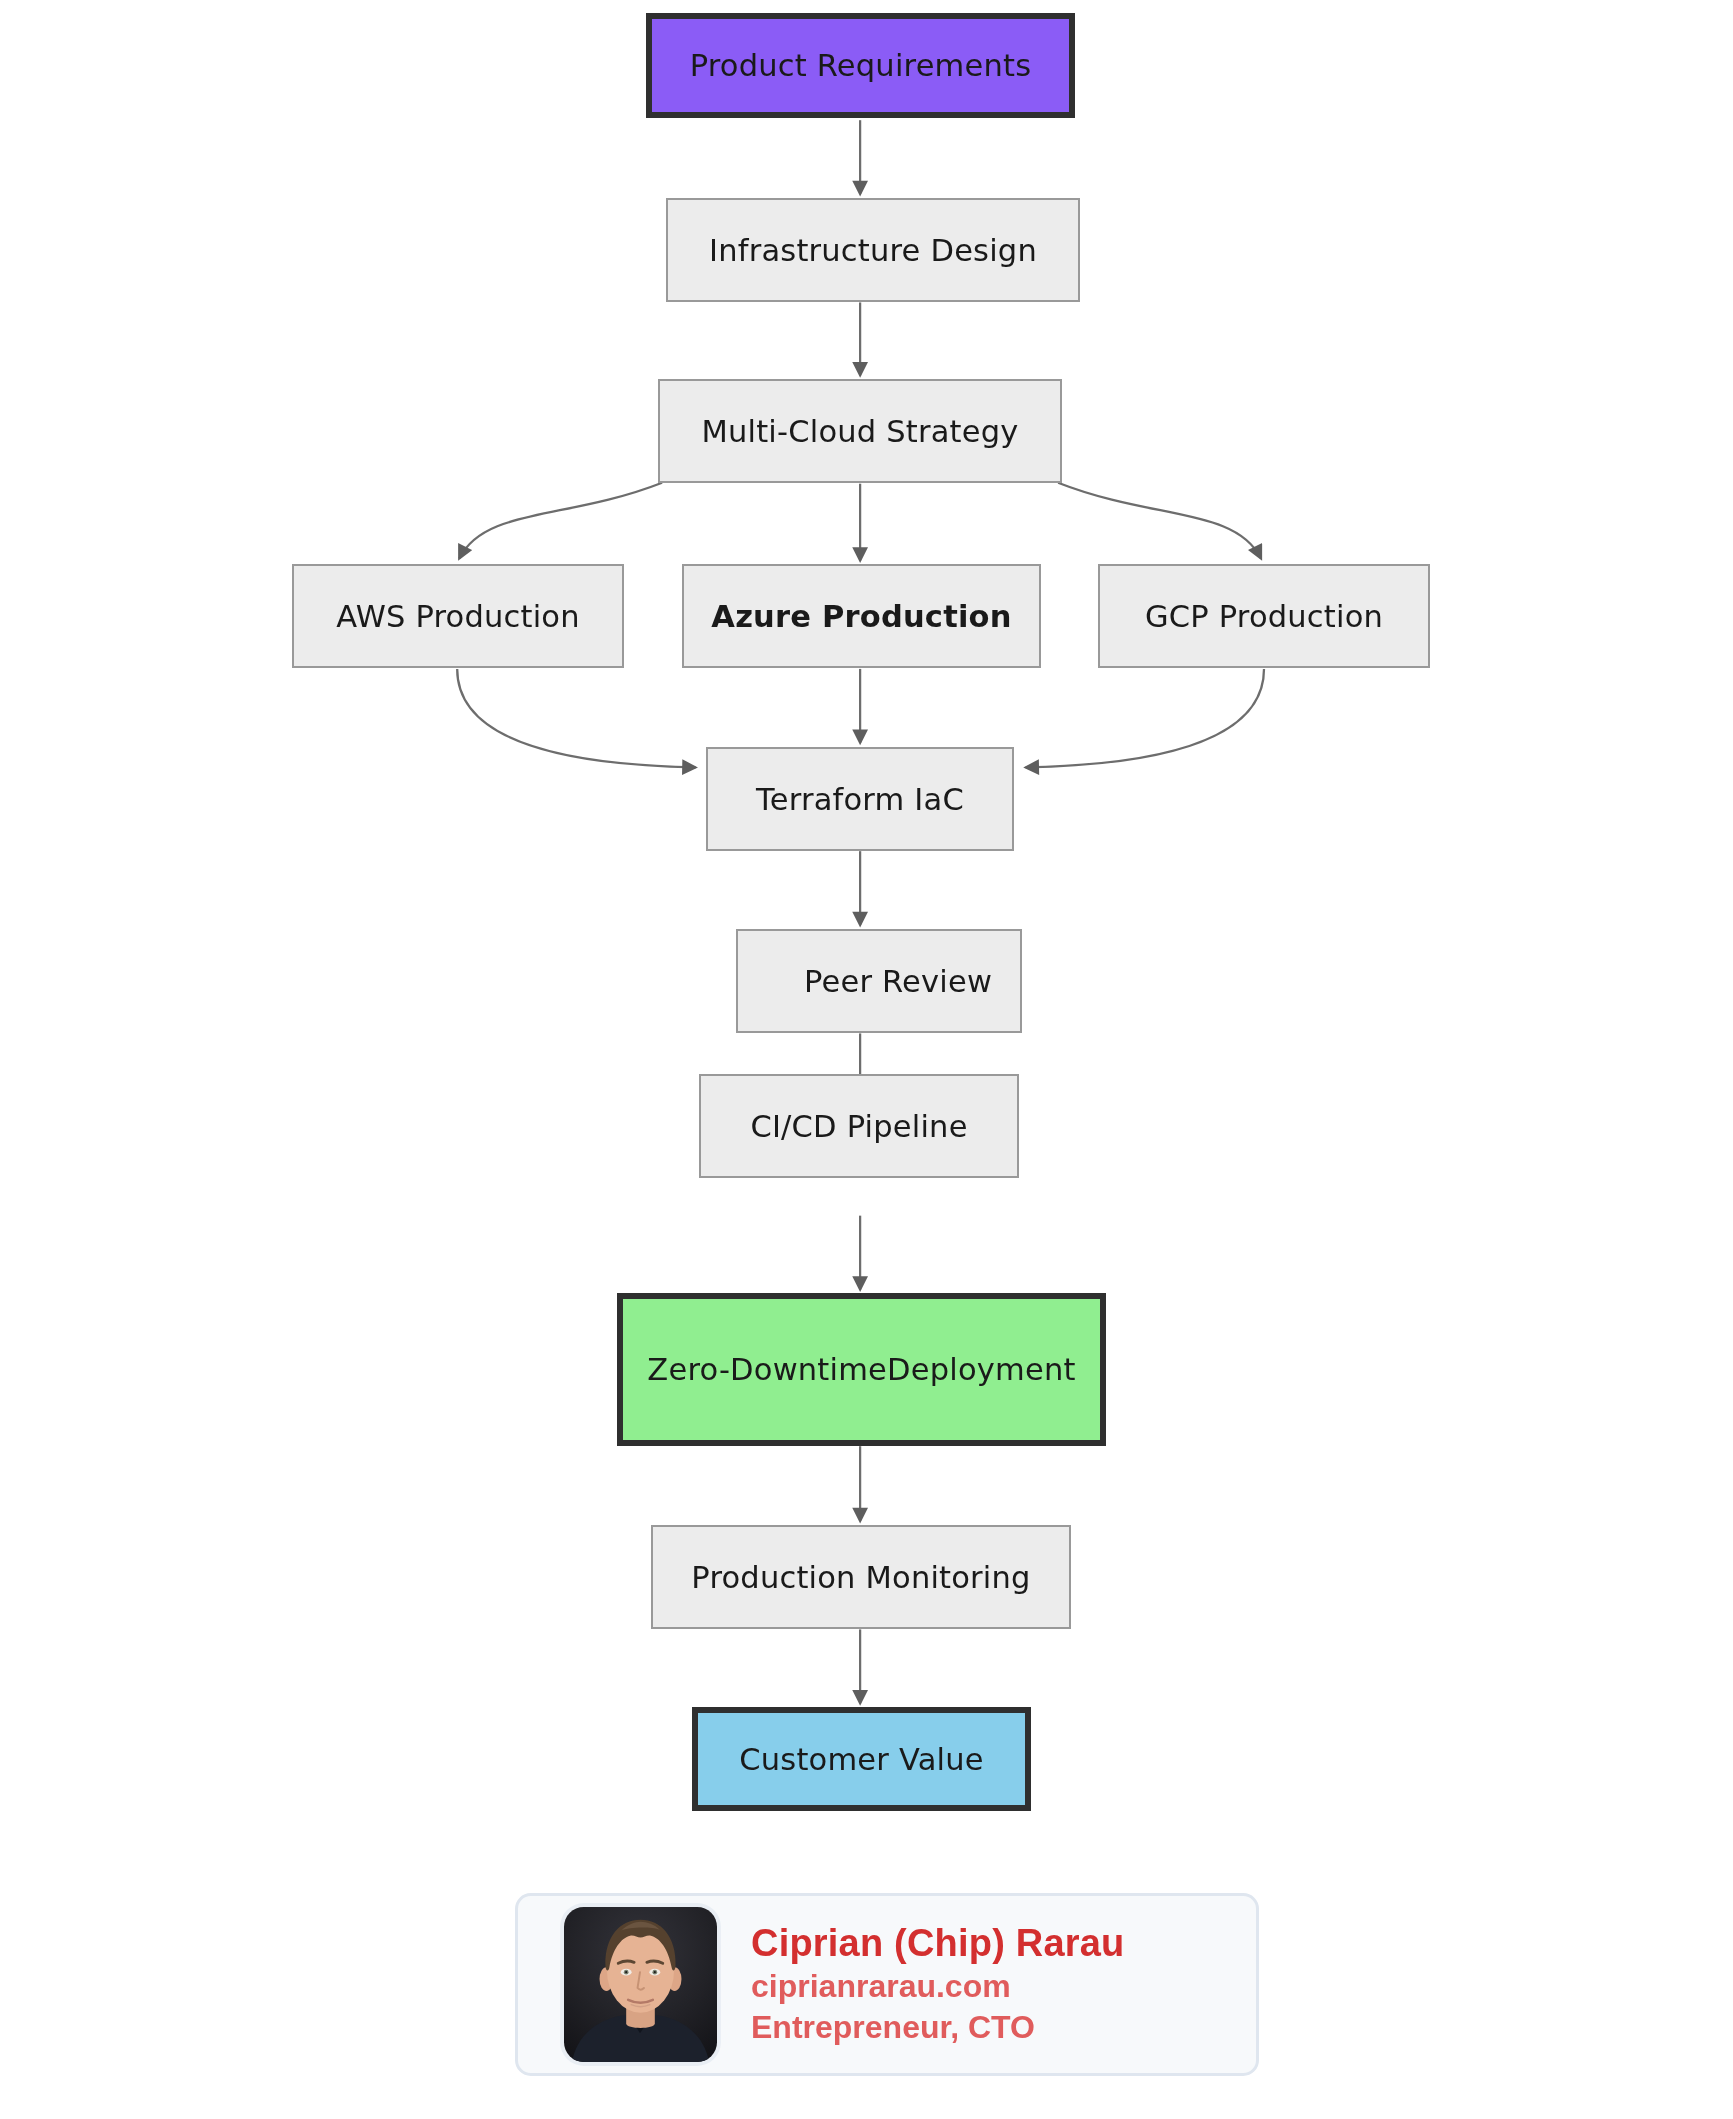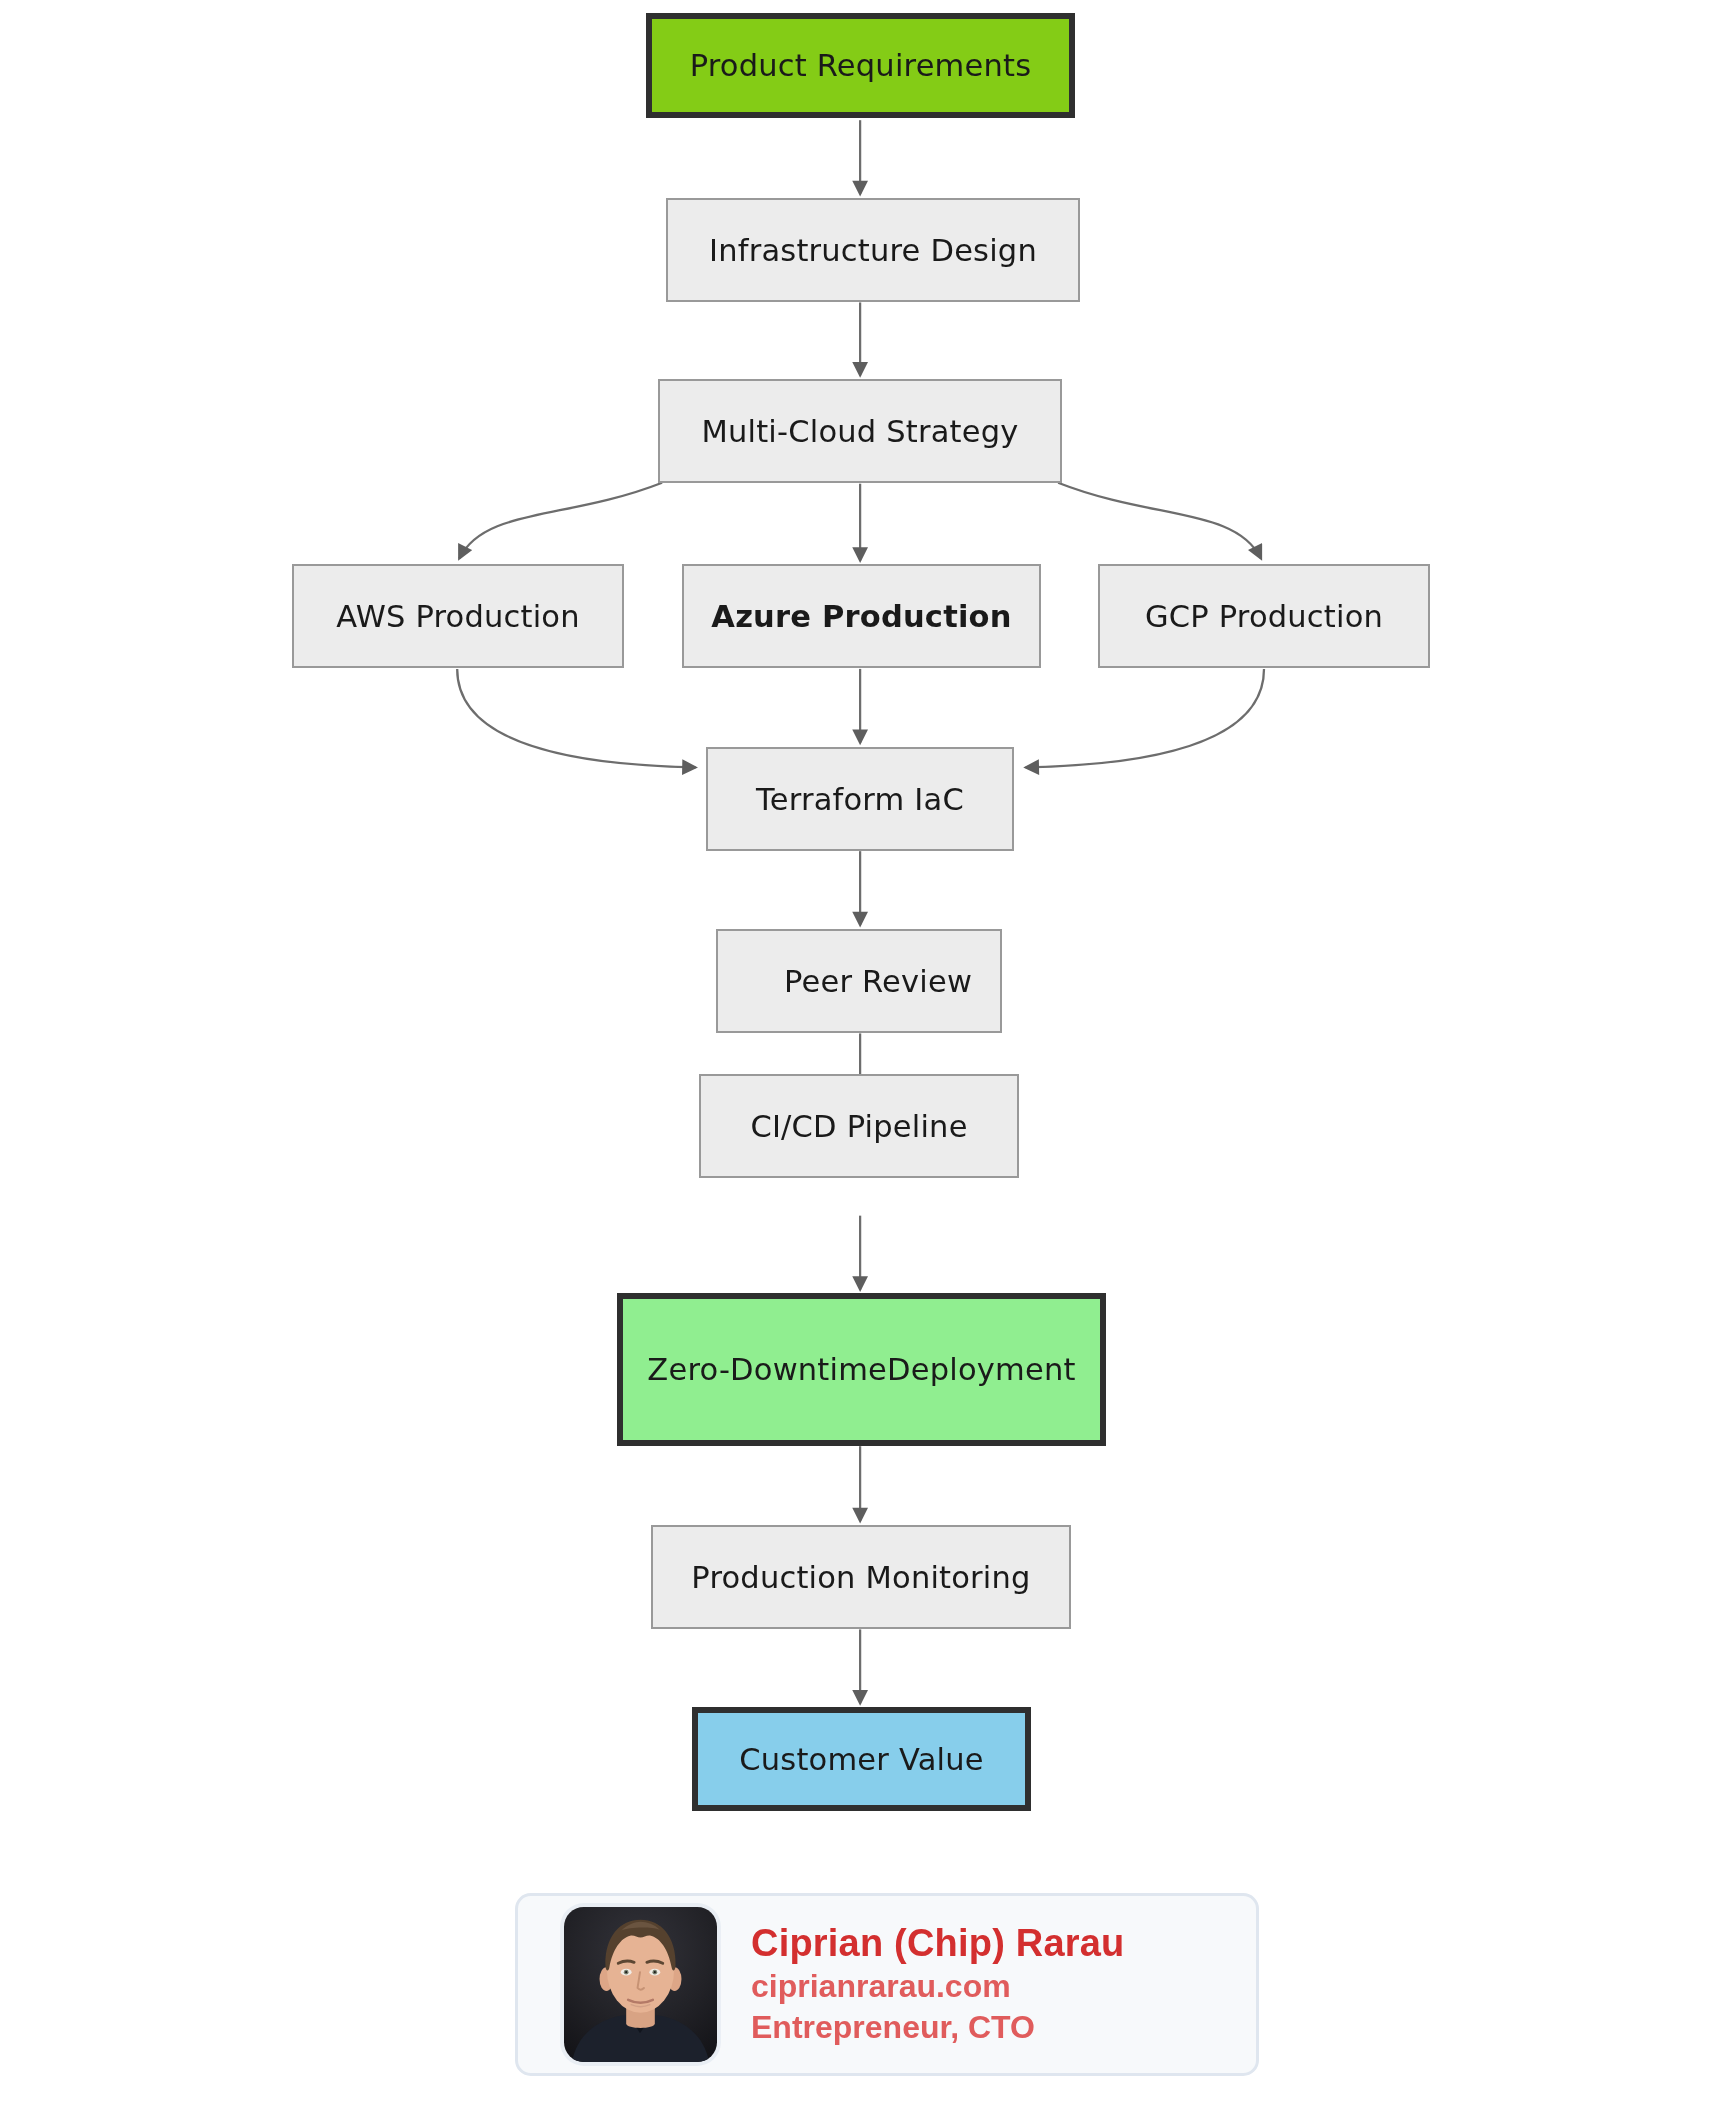--- a/index.html
+++ b/index.html
@@ -31,21 +31,21 @@
     text-align: center;
     background: #ececec;
     border: 2.5px solid #999999;
     color: #1a1a1a;
     font-size: 30.5px;
     letter-spacing: 0.2px;
   }
   .node.emph {
     border: 6.9px solid #2f2f2f;
   }
-  .node.pink  { background: #84cc16; }
+  .node.pink  { background: #8b5cf6; }
   .node.green { background: #90ee90; flex-direction: row; line-height: 1.55; }
   .node.blue  { background: #87ceeb; }
 
   
   .card {
     position: absolute;
     left: 515px;
     top: 1893px;
     width: 744px;
     height: 183px;
@@ -135,21 +135,21 @@
   </div>
 
   <div class="node" style="left:1098px; top:564px; width:332px; height:104px;">
     <span>GCP Production</span>
   </div>
 
   <div class="node" style="left:706px; top:747px; width:308px; height:104px;">
     <span>Terraform IaC</span>
   </div>
 
-  <div class="node" style="left:716px; top:929px; width:286px; height:104px;padding-left:38px;">
+  <div class="node" style="left:736px; top:929px; width:286px; height:104px;padding-left:38px;">
     <span>Peer Review</span>
   </div>
 
   <div class="node" style="left:699px; top:1074px; width:320px; height:104px;">
     <span>CI/CD Pipeline</span>
   </div>
 
   <div class="node green emph" style="left:617px; top:1293px; width:489px; height:153px;">
     <span>Zero-Downtime</span>
     <span>Deployment</span>

